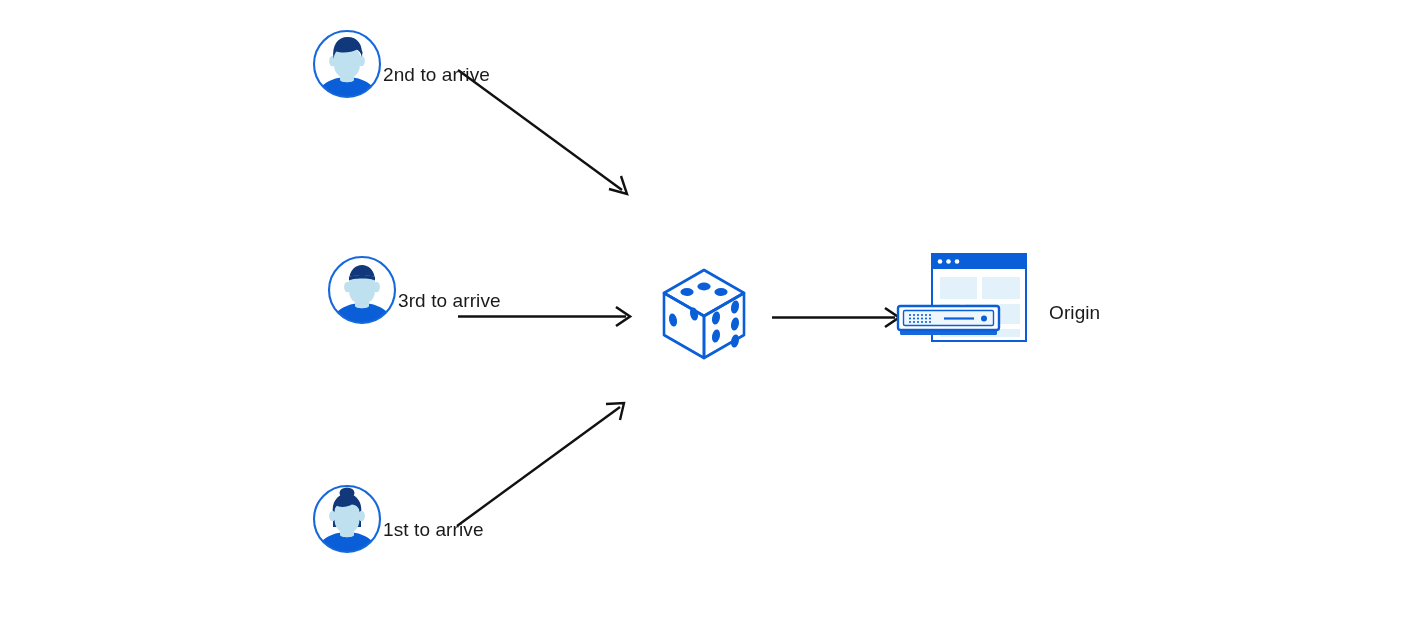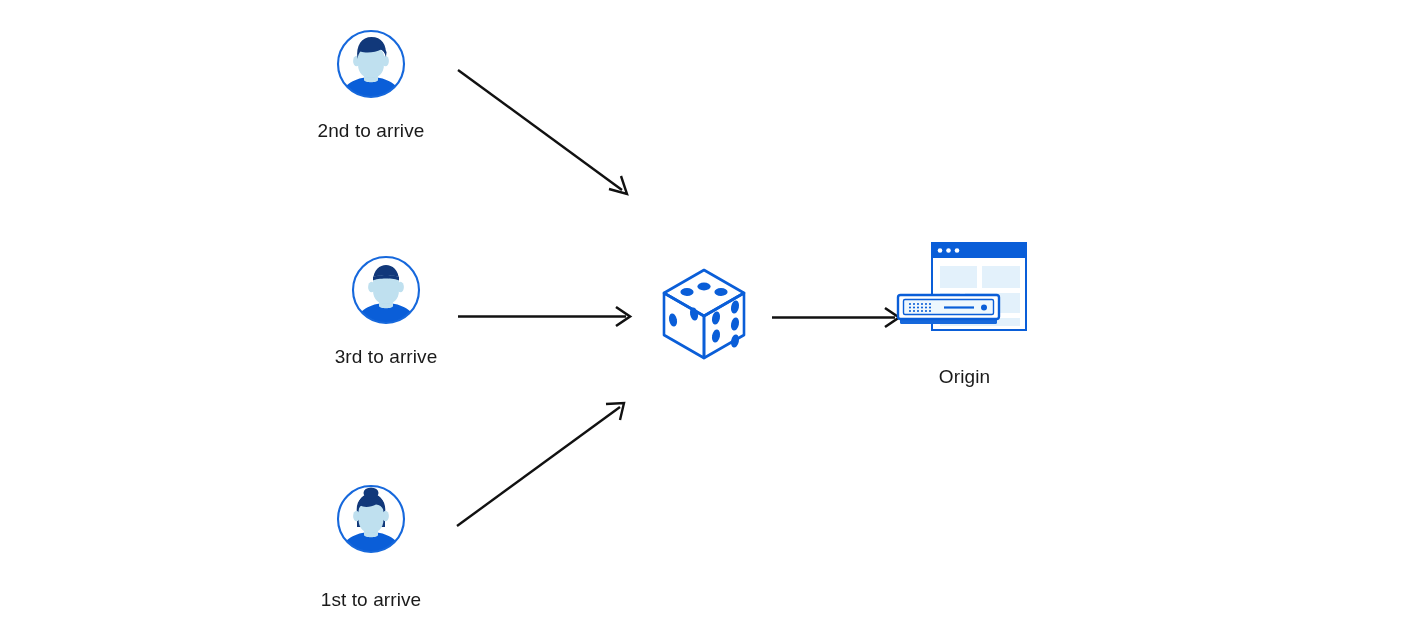--- a/index.html
+++ b/index.html
@@ -13,21 +13,21 @@
   #canvas {
     position: relative;
     width: 1405px;
     height: 633px;
     background: #ffffff;
     overflow: hidden;
   }
   .node {
     position: absolute;
     display: flex;
-    flex-direction: column;
+    flex-direction: row;
     align-items: center;
   }
   .node-label {
     font-family: "Liberation Sans", sans-serif;
     font-size: 19px;
     color: #1a1a1a;
     letter-spacing: 0.1px;
     white-space: nowrap;
     line-height: 1;
   }
@@ -125,21 +125,21 @@
           <path d="M 23 27 C 23 15.5 30 11 36 11 C 42 11 49 15.5 49 27
                    L 49 23 C 45 20.5 27 20.5 23 23 Z" fill="#11387a"></path>
           <path d="M 23 23 C 27 20.2 45 20.2 49 23 L 49 26.5 C 45 23.8 27 23.8 23 26.5 Z" fill="#11387a"></path>
         </g>
         <circle cx="36" cy="36" r="33" fill="none" stroke="#1668dc" stroke-width="2.1"></circle>
       </svg>
     </span>
     <span class="node-label">3rd to arrive</span>
   </div>
 
-  <div class="node avatar-node" style="left:311px; top:483px; width:120px;gap:14px;">
+  <div class="node avatar-node" style="left:311px; top:483px; width:120px;">
     <span>
       <svg class="avatar-svg" width="72" height="72" viewBox="0 0 72 72">
         <defs>
           <clipPath id="clipC">
               <circle cx="36" cy="36" r="33"></circle>
             </clipPath>
         </defs>
         <g clip-path="url(#clipC)">
           <path d="M 36 49 C 16 49 3 62 2 76 L 70 76 C 69 62 56 49 36 49 Z" fill="#0a5ed8"></path>
           <path d="M 29 41 L 29 52 C 29 55 43 55 43 52 L 43 41 Z" fill="#bfe0ef"></path>
@@ -184,21 +184,21 @@
           <ellipse cx="79" cy="43" rx="3.9" ry="6.6" transform="rotate(12 79 43)"></ellipse>
           <ellipse cx="60" cy="54" rx="3.9" ry="6.6" transform="rotate(12 60 54)"></ellipse>
           <ellipse cx="79" cy="60" rx="3.9" ry="6.6" transform="rotate(12 79 60)"></ellipse>
           <ellipse cx="60" cy="72" rx="3.9" ry="6.6" transform="rotate(12 60 72)"></ellipse>
           <ellipse cx="79" cy="77" rx="3.9" ry="6.6" transform="rotate(12 79 77)"></ellipse>
         </g>
       </svg>
     </span>
   </div>
 
-  <div class="node origin-node" style="left:892px; top:236px; width:145px;">
+  <div class="node origin-node" style="left:892px; top:247px; width:145px;gap:12px;">
     <span>
       <svg class="origin-svg" width="145" height="110" viewBox="0 0 145 110">
 
         <g>
           <rect x="40" y="7" width="94" height="87" fill="#ffffff" stroke="#0a5ed8" stroke-width="2"></rect>
           <rect x="40" y="7" width="94" height="15" fill="#0a5ed8"></rect>
           <circle cx="48" cy="14.5" r="2.3" fill="#ffffff"></circle>
           <circle cx="56.5" cy="14.5" r="2.3" fill="#ffffff"></circle>
           <circle cx="65" cy="14.5" r="2.3" fill="#ffffff"></circle>
 

